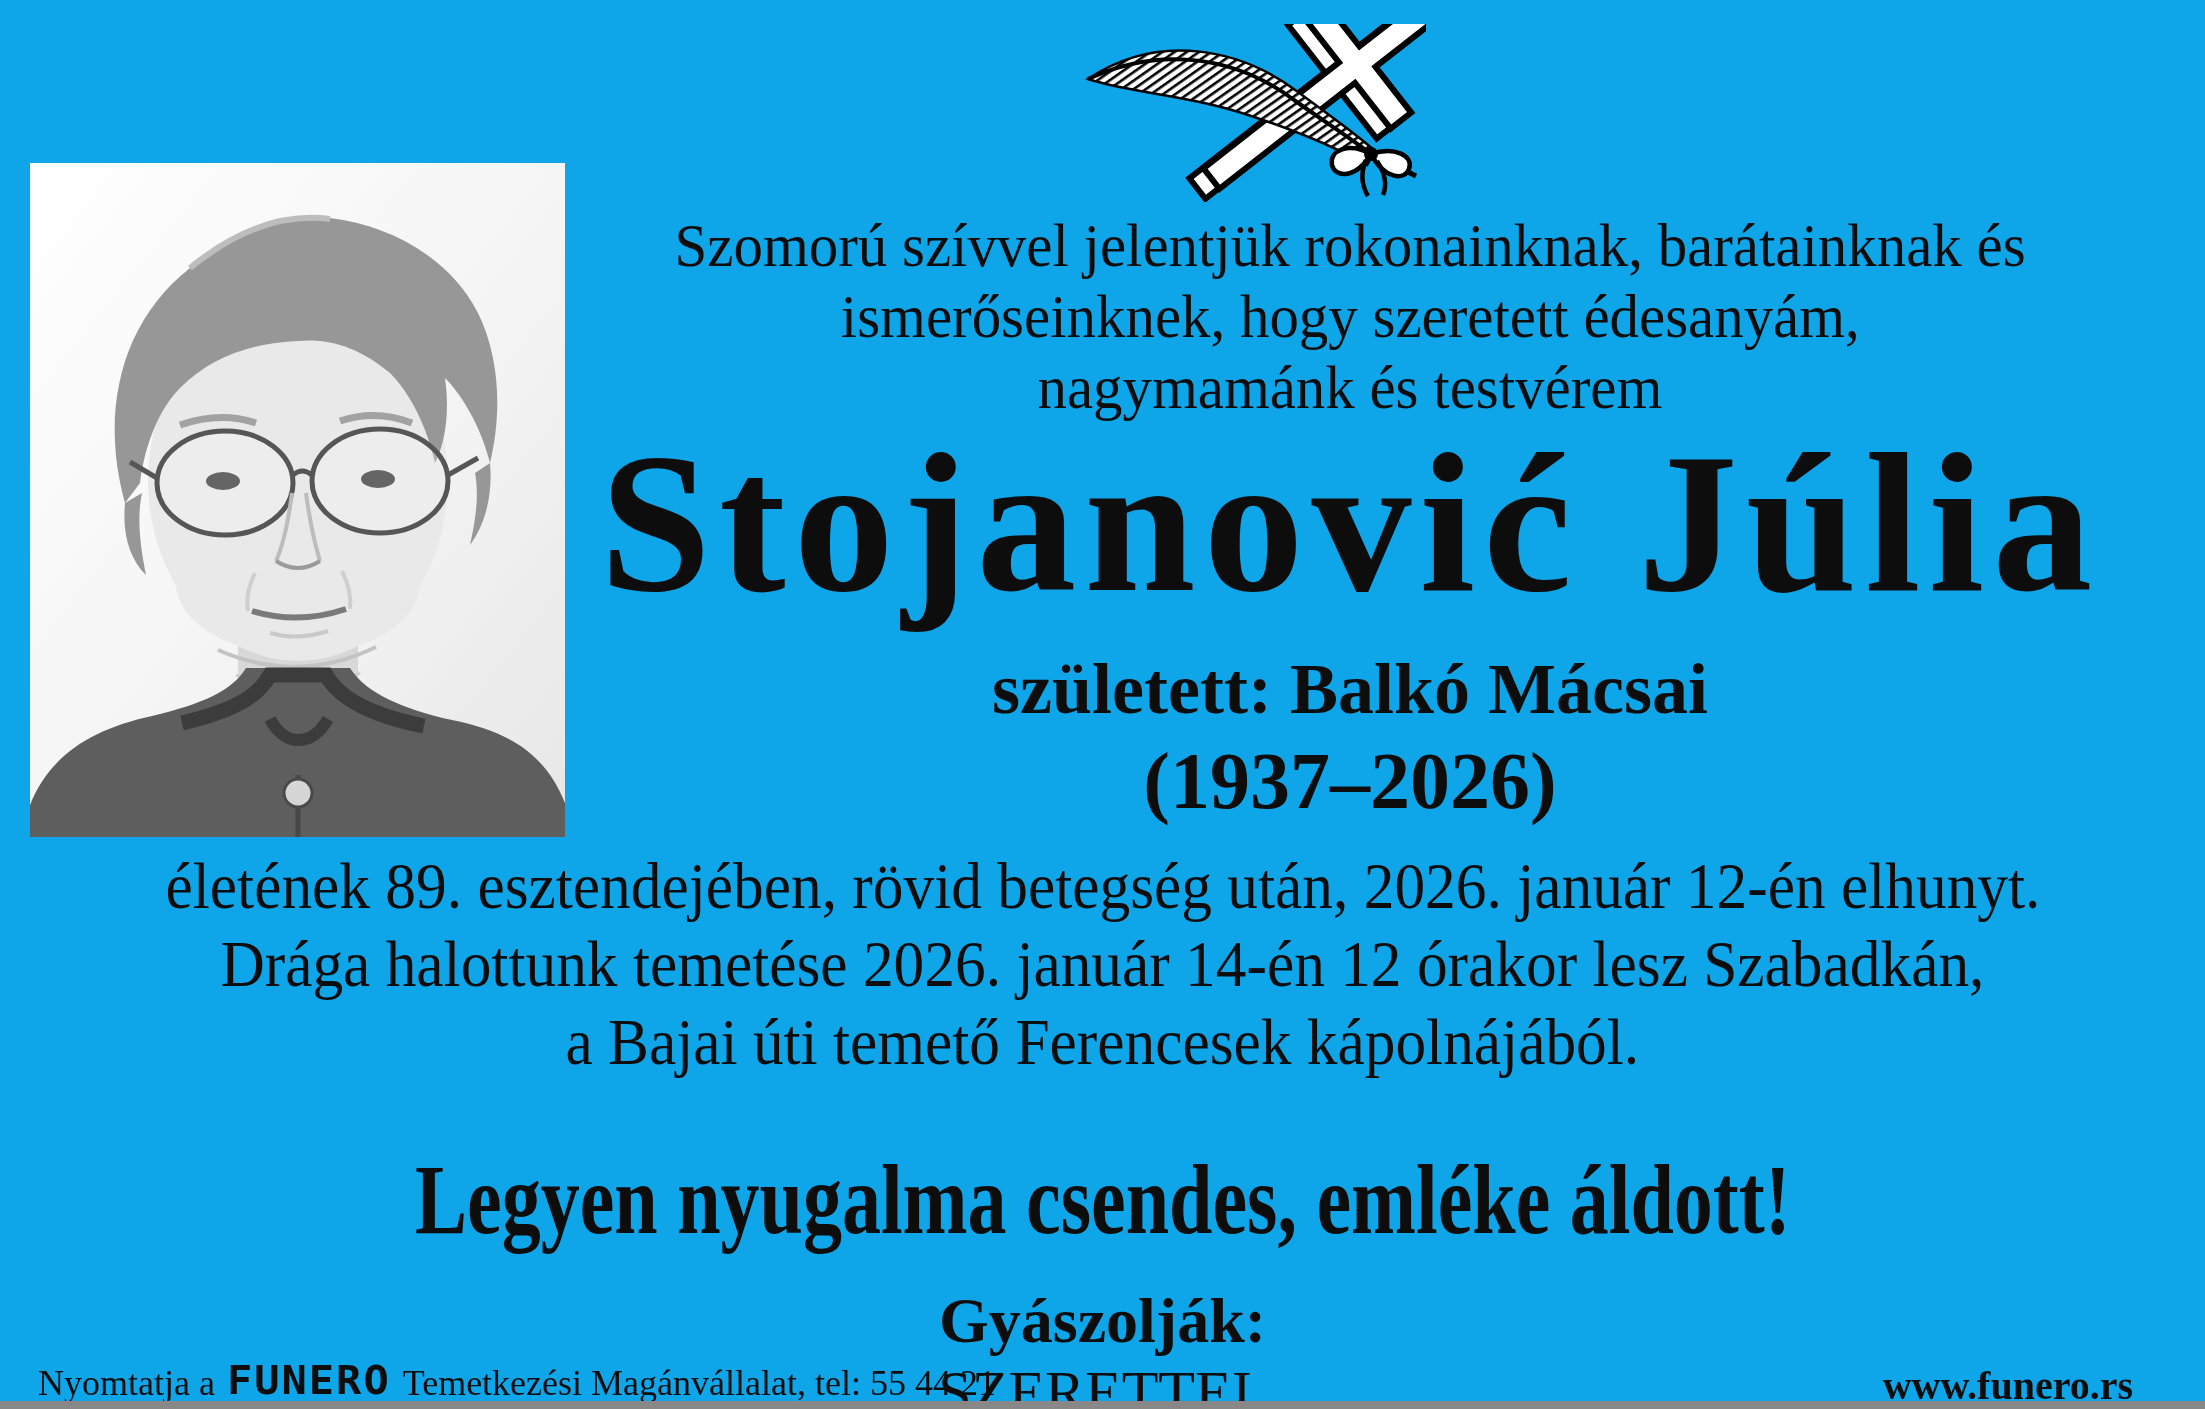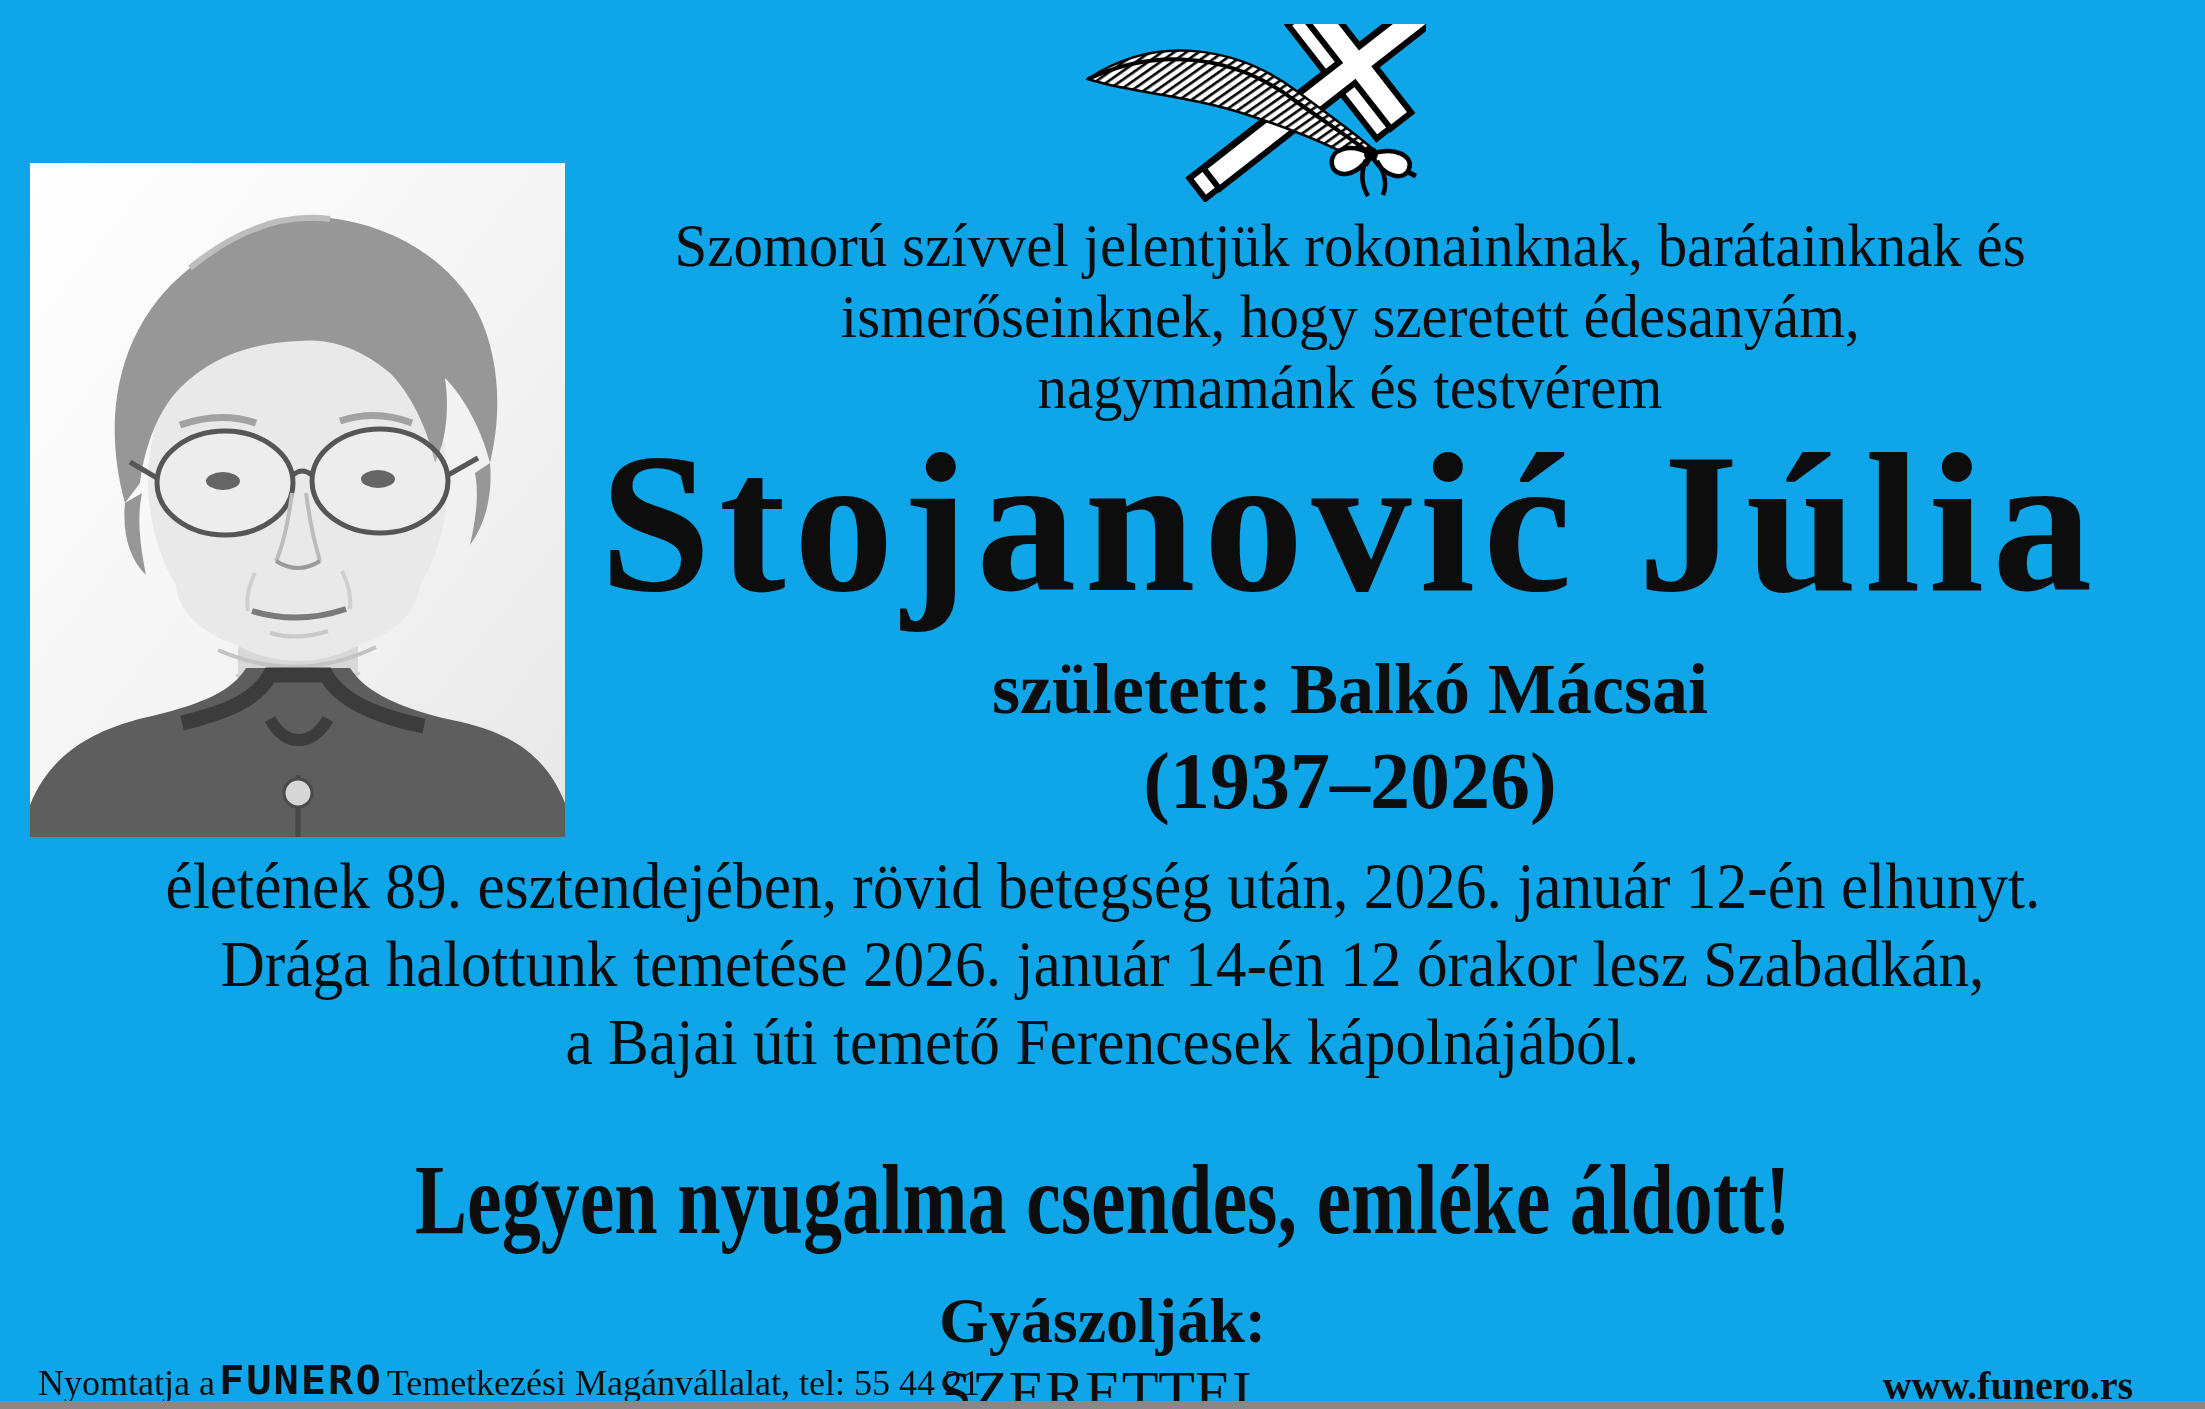--- a/index.html
+++ b/index.html
@@ -29,21 +29,21 @@
   }
   .maiden{font-size:72px;font-weight:bold;line-height:92px;margin-top:22px;white-space:nowrap;}
   .years{font-size:80px;font-weight:bold;line-height:92px;white-space:nowrap;}
   
   #lower-col{left:0;top:846px;width:2205px;text-align:center;}
   .detail-line{font-size:66px;line-height:76px;margin:2px;white-space:nowrap;}
   #farewell{font-size:100px;font-weight:bold;line-height:112px;margin-top:64px;white-space:nowrap;}
   #mourn-label{font-size:64px;font-weight:bold;line-height:70px;margin-top:30px;}
   #mourn-value{font-size:60px;line-height:68px;margin-top:2px;}
   
-  #footer-left{left:38px;top:1356px;display:flex;align-items:baseline;gap:4px;white-space:nowrap;}
+  #footer-left{left:38px;top:1356px;display:flex;align-items:baseline;gap:12px;white-space:nowrap;}
   .foot-txt{font-size:36px;}
   #funero-logo{
     font-family:"DejaVu Sans Mono",monospace;
     font-weight:bold;font-size:42px;letter-spacing:2px;
     transform:scaleY(.92);display:inline-block;
   }
   #footer-right{right:72px;top:1362px;font-size:40px;font-weight:bold;white-space:nowrap;}
 </style>
 </head>
 <body>

